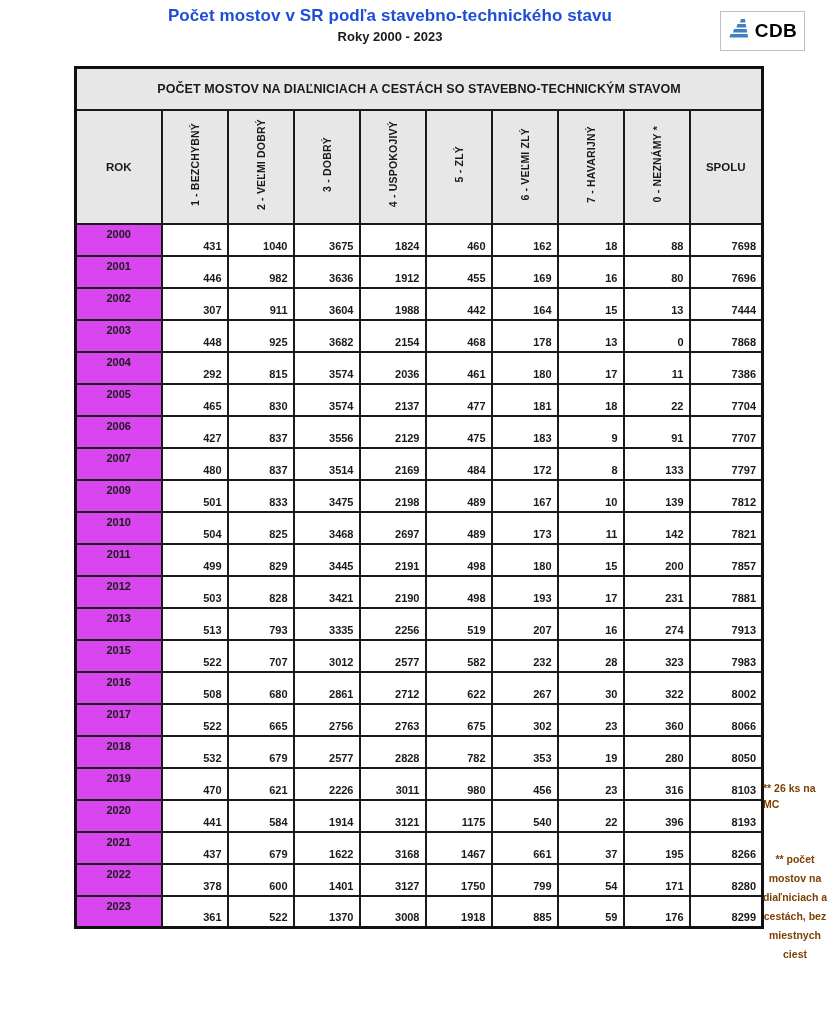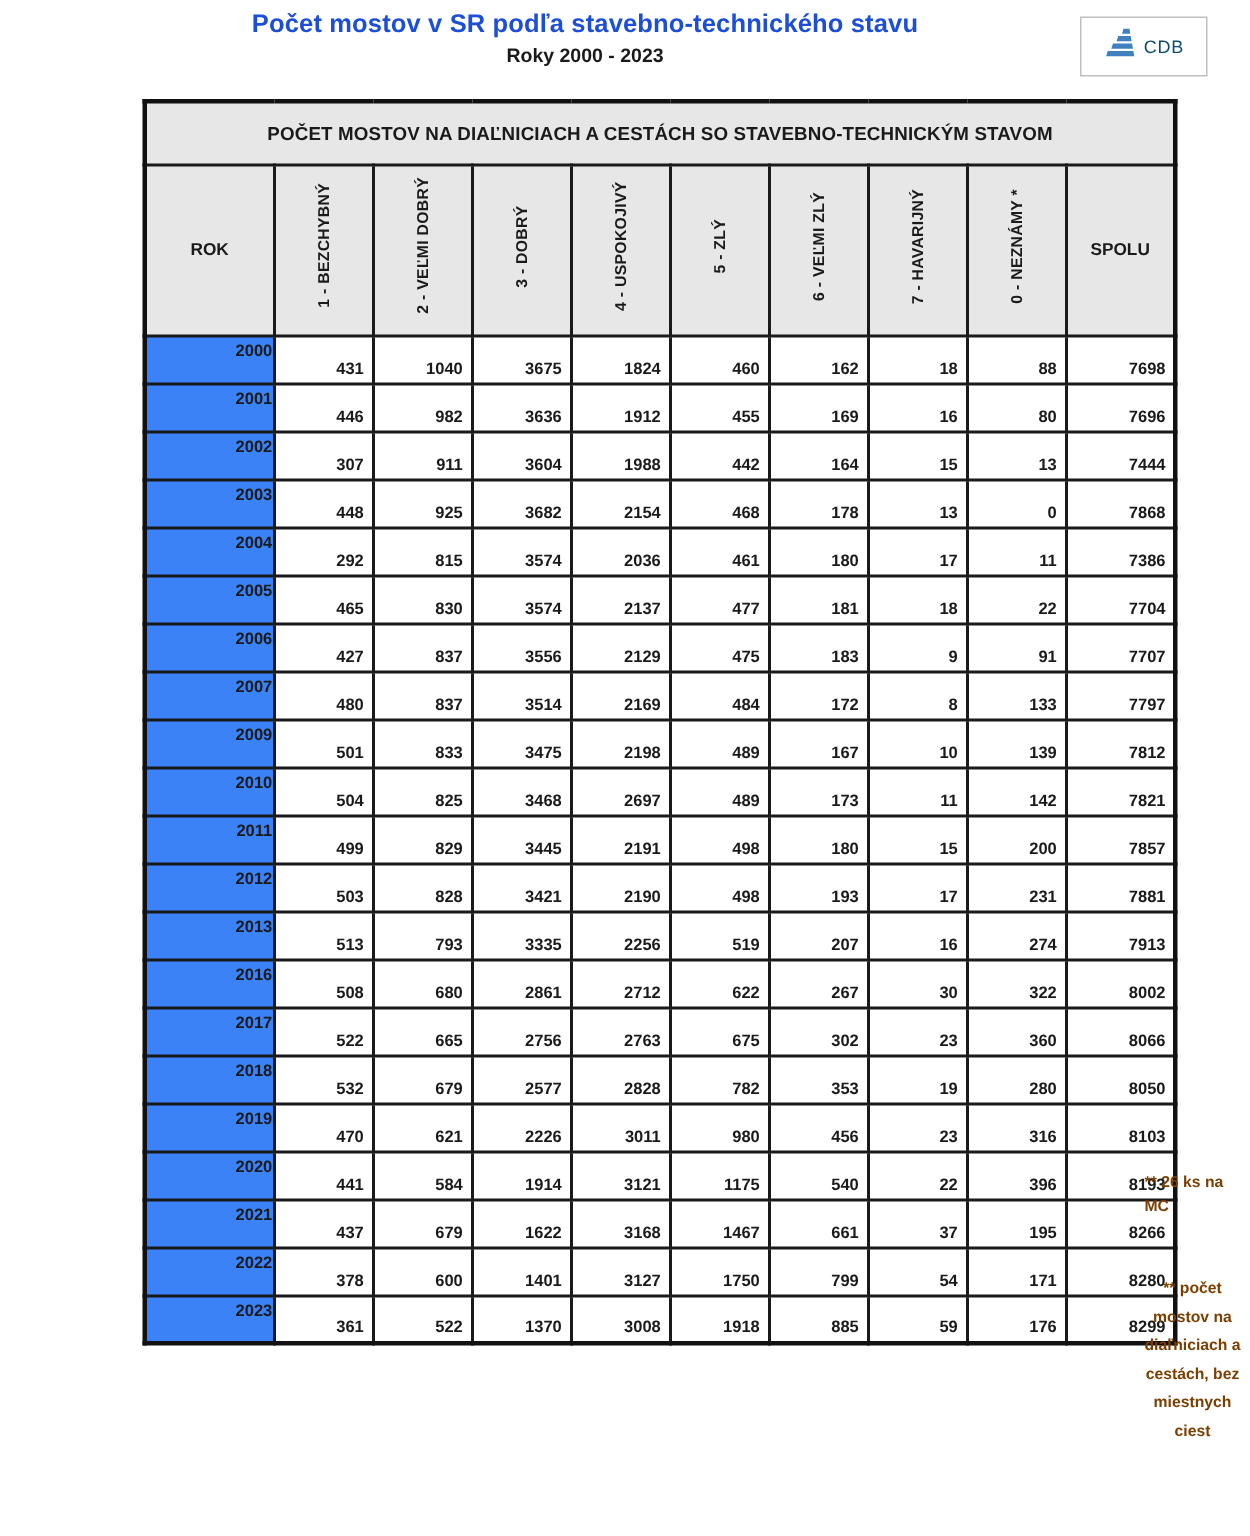--- a/index.html
+++ b/index.html
@@ -15,29 +15,28 @@
   .title-block { position:absolute; left:40px; top:6px; width:700px; text-align:center; }
   .main-title { font-size:17px; font-weight:700; color:#1d4ed8; letter-spacing:0.1px; }
   .sub-title  { font-size:13px; font-weight:600; color:#1a1a1a; margin-top:3px; }
   
   .logo-box {
     position:absolute; left:720px; top:11px; width:85px; height:40px;
     border:1px solid #c0c0c0; background:#ffffff;
     display:flex; align-items:center; justify-content:center; gap:3px;
   }
   .logo-icon { display:block; }
-  .logo-text { font-size:12px; font-weight:400; color:#0c4a6e; letter-spacing:0.5px; }
+  .logo-text { font-size:19px; font-weight:700; color:#000000; letter-spacing:0.5px; }
   
   .table-wrap { position:absolute; left:74px; top:66px; }
   table.bridges {
     border-collapse:collapse;
     table-layout:fixed;
     width:687px;
     border:3px solid #111111;
-    margin-left:21px;
   }
   table.bridges th, table.bridges td {
     border:2px solid #1a1a1a;
     color:#1a1a1a;
   }
   .caption-cell {
     height:42px;
     background:#e7e7e7;
     font-size:12.5px;
     font-weight:700;
@@ -52,23 +51,23 @@
     writing-mode:vertical-rl;
     transform:rotate(180deg);
     white-space:nowrap;
     font-size:10.5px;
     font-weight:700;
     letter-spacing:0.2px;
   }
   td.year {
     height:32px;
     font-size:11px; font-weight:700;
-    text-align:right; vertical-align:top;
+    text-align:center; vertical-align:top;
     padding-top:3px;
-    background:#3b82f6;
+    background:#d946ef;
   }
   td.num {
     font-size:11px; font-weight:700;
     text-align:right; vertical-align:bottom;
     padding:0 5px 3px 0;
     background:#ffffff;
     font-variant-numeric:tabular-nums;
   }
   
   .note-1 {
@@ -286,20 +285,32 @@
             <td class="num">793</td>
             <td class="num">3335</td>
             <td class="num">2256</td>
             <td class="num">519</td>
             <td class="num">207</td>
             <td class="num">16</td>
             <td class="num">274</td>
             <td class="num">7913</td>
           </tr>
           <tr>
+            <td class="year">2015</td>
+            <td class="num">522</td>
+            <td class="num">707</td>
+            <td class="num">3012</td>
+            <td class="num">2577</td>
+            <td class="num">582</td>
+            <td class="num">232</td>
+            <td class="num">28</td>
+            <td class="num">323</td>
+            <td class="num">7983</td>
+          </tr>
+          <tr>
             <td class="year">2016</td>
             <td class="num">508</td>
             <td class="num">680</td>
             <td class="num">2861</td>
             <td class="num">2712</td>
             <td class="num">622</td>
             <td class="num">267</td>
             <td class="num">30</td>
             <td class="num">322</td>
             <td class="num">8002</td>

